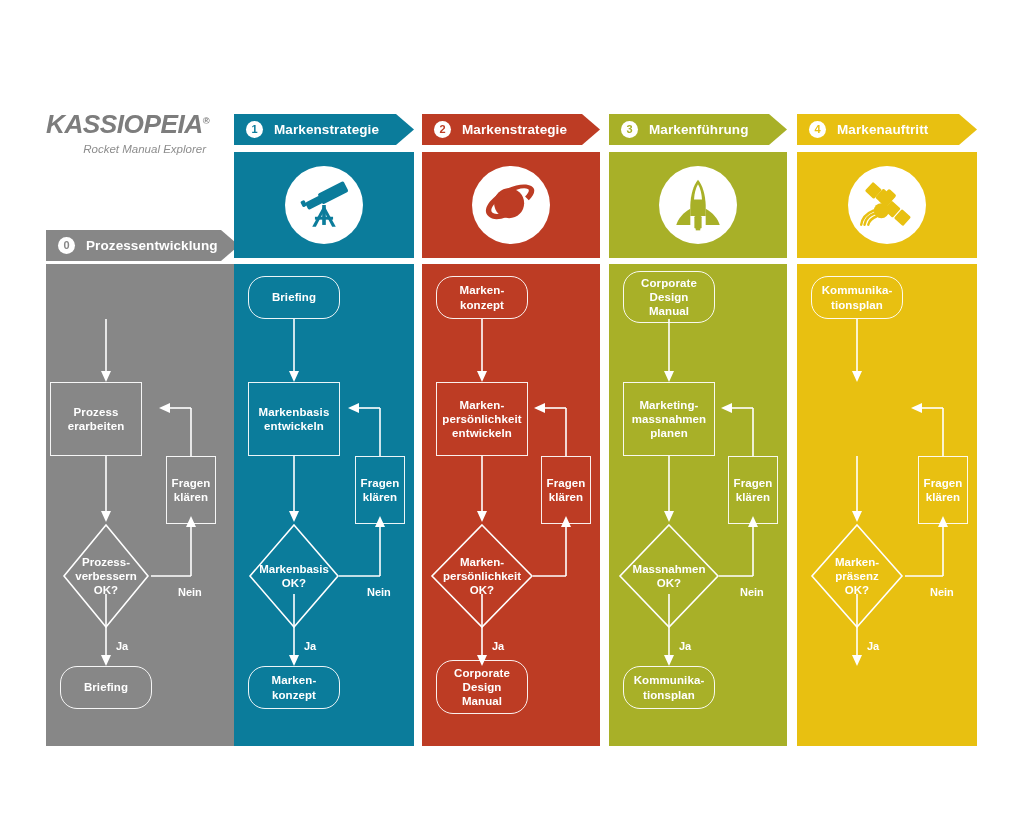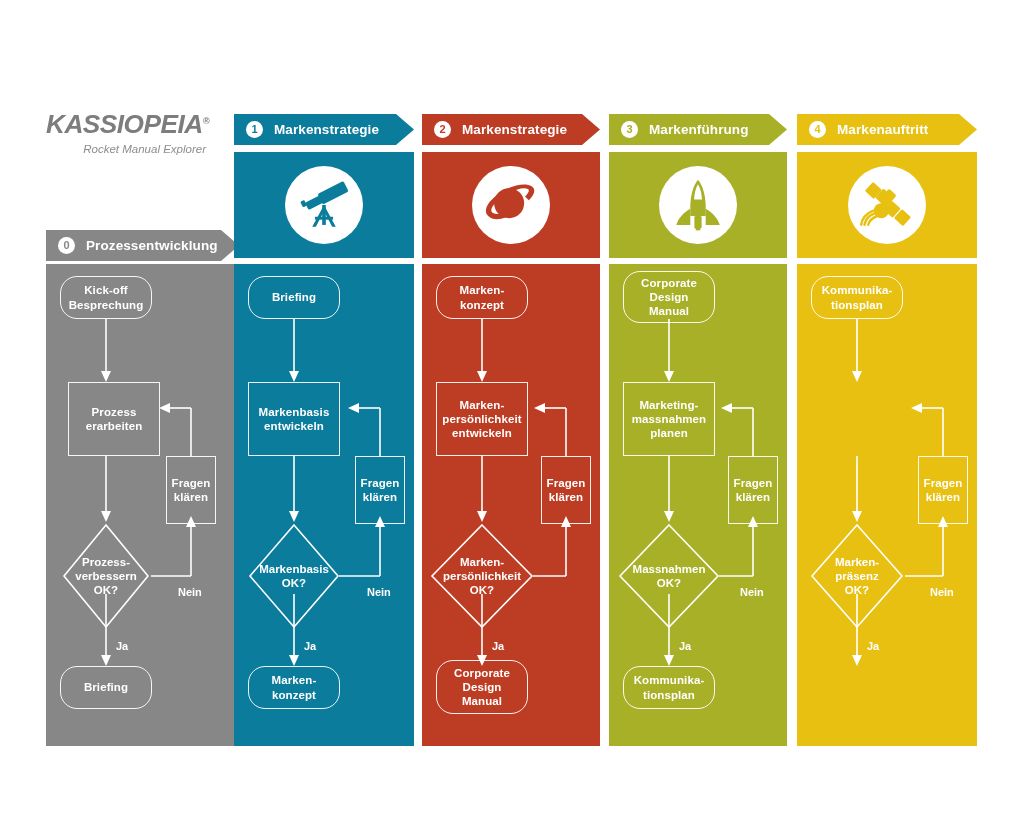--- a/index.html
+++ b/index.html
@@ -205,23 +205,21 @@
           <line x1="145" y1="192" x2="145" y2="144"></line>
           <line x1="145" y1="144" x2="120" y2="144"></line>
         </g>
         <polygon points="60,118 55,107 65,107" fill="#ffffff"></polygon>
         <polygon points="60,258 55,247 65,247" fill="#ffffff"></polygon>
         <polygon points="60,402 55,391 65,391" fill="#ffffff"></polygon>
         <polygon points="145,252 140,263 150,263" fill="#ffffff"></polygon>
         <polygon points="113,144 124,139 124,149" fill="#ffffff"></polygon>
       </svg>
     </div>
-    <div class="node term" style="left:14px;top:12px;width:92px;height:43px;white-space:pre-line;">Kick-off
-Besprechung</div>
-    <div class="node rect" style="left:22px;top:118px;width:92px;height:74px;white-space:pre-line;">Prozess
+    <div class="node rect" style="left:4px;top:118px;width:92px;height:74px;white-space:pre-line;">Prozess
 erarbeiten</div>
     <div class="node rect" style="left:120px;top:192px;width:50px;height:68px;white-space:pre-line;">Fragen
 klären</div>
     <div class="diamond" style="left:15px;top:258px;width:90px;height:108px;">
       <svg class="dshape" width="90" height="108" viewBox="0 0 90 108">
         <polygon points="45,3 87,54 45,105 3,54" fill="none" stroke="#ffffff" stroke-width="1.6"></polygon>
       </svg>
       <div class="dlabel" style="white-space:pre-line;">Prozess-
 verbessern
 OK?</div>

